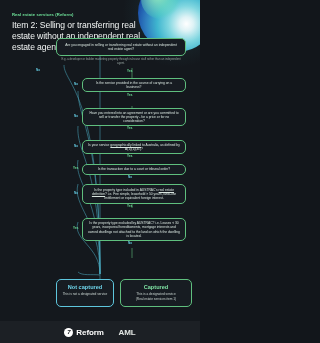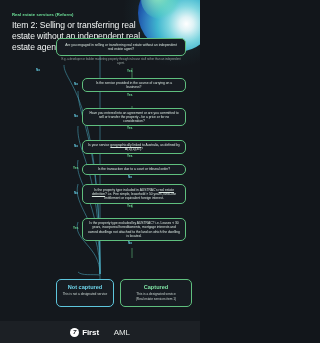--- a/index.html
+++ b/index.html
@@ -146,21 +146,21 @@
     border-radius: 50%;
     background: #ffffff;
     display: flex; align-items: center; justify-content: center;
     color: #14181d;
     font-size: 6px;
     font-weight: bold;
     font-style: italic;
     line-height: 9px;
   }
   .logo-text { font-size: 8px; font-weight: bold; color: #ffffff; letter-spacing: -0.1px; }
-  .logo-text .light { font-weight: 400; color: #e2e6e4; margin-left: 13px; }
+  .logo-text .light { font-weight: 700; color: #e2e6e4; margin-left: 13px; }
 </style>
 </head>
 <body>
 
 <div id="page">
 
   <div class="sphere-glow"></div>
   <div class="sphere"></div>
 
   <div class="header">
@@ -250,15 +250,15 @@
 
     <div class="outcome cap" style="left: 120px; top: 245px; width: 72px; height: 28px;">
       <div class="o-title">Captured</div>
       <div class="o-sub">This is a designated service</div>
       <div class="o-sub">(Real estate services item 1)</div>
     </div>
   </div>
 
   <div class="footer">
     <div class="logo-mark">7</div>
-    <div class="logo-text"><span>First</span><span class="light"> AML</span></div>
+    <div class="logo-text"><span>Reform</span><span class="light"> AML</span></div>
   </div>
 </div>
 
 </body></html>

